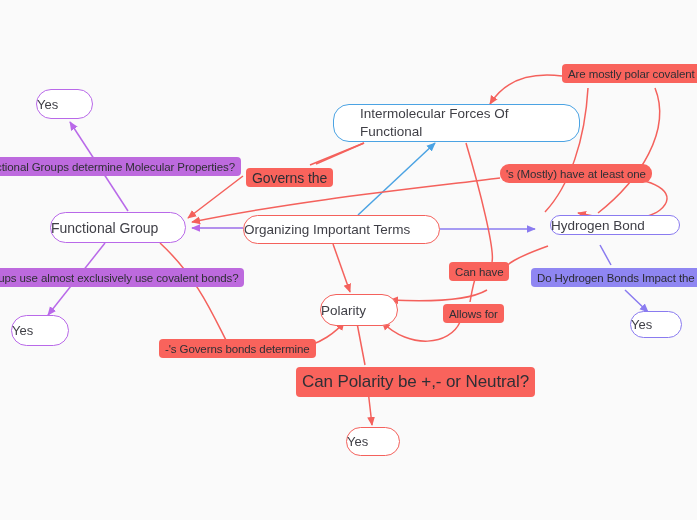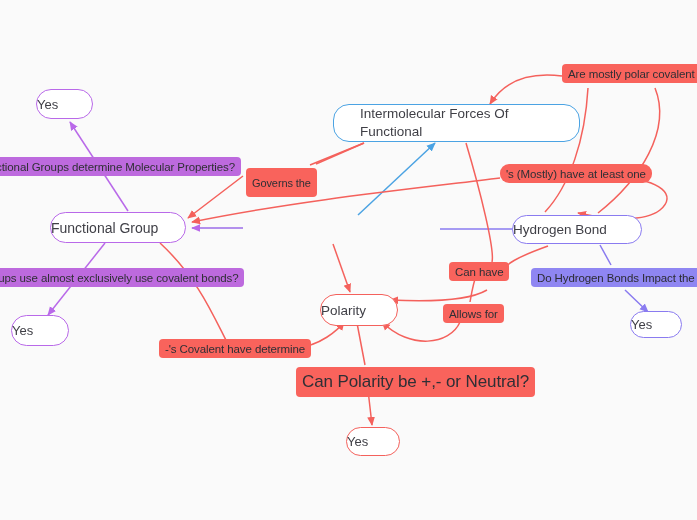--- a/index.html
+++ b/index.html
@@ -129,42 +129,45 @@
 
   <div class="node n-purple center-text" style="left:11px; top:315px; width:58px; height:31px; font-size:13px;">
     <span>Yes</span>
   </div>
 
   <div class="node n-blue left-text" style="left:333px; top:104px; width:247px; height:38px; font-size:13.5px; padding-left:26px; line-height:1.35;">
     <span>Intermolecular Forces Of
 Functional</span>
   </div>
 
-
-  <div class="node n-indigo center-text" style="left:512px; top:215px; width:130px; height:29px; font-size:13.5px;">
+  <div class="node n-red center-text" style="left:243px; top:215px; width:197px; height:29px; font-size:13.5px;">
+    <span>Organizing Important Terms</span>
+  </div>
+
+  <div class="node n-indigo center-text" style="left:550px; top:215px; width:130px; height:20px; font-size:13.5px;">
     <span>Hydrogen Bond</span>
   </div>
 
   <div class="node n-red center-text" style="left:320px; top:294px; width:78px; height:32px; font-size:13.5px;">
     <span>Polarity</span>
   </div>
 
   <div class="node n-indigo center-text" style="left:630px; top:311px; width:52px; height:27px; font-size:13px;">
     <span>Yes</span>
   </div>
 
   <div class="node n-red center-text" style="left:346px; top:427px; width:54px; height:29px; font-size:13px;">
     <span>Yes</span>
   </div>
 
   <div class="edge-label lab-purple" style="left:-47px; top:157px; height:19px; padding:0 6px; font-size:11.5px;">
     <span>Do Functional Groups determine Molecular Properties?</span>
   </div>
 
-  <div class="edge-label lab-red" style="left:246px; top:168px; height:29px; padding:0 6px; font-size:11px;">
+  <div class="edge-label lab-red" style="left:246px; top:168px; height:19px; padding:0 6px; font-size:14px;">
     <span>Governs the</span>
   </div>
 
   <div class="edge-label lab-red" style="left:562px; top:64px; height:19px; padding:0 6px; font-size:11.5px;">
     <span>Are mostly polar covalent unde</span>
   </div>
 
   <div class="edge-label lab-red" style="left:500px; top:164px; height:19px; padding:0 6px; font-size:11.5px;border-radius:9px;">
     <span>'s (Mostly) have at least one</span>
   </div>
@@ -179,20 +182,20 @@
 
   <div class="edge-label lab-indigo" style="left:531px; top:268px; height:19px; padding:0 6px; font-size:11.5px;">
     <span>Do Hydrogen Bonds Impact the pH sc</span>
   </div>
 
   <div class="edge-label lab-red" style="left:443px; top:304px; height:19px; padding:0 6px; font-size:11.5px;">
     <span>Allows for</span>
   </div>
 
   <div class="edge-label lab-red" style="left:159px; top:339px; height:19px; padding:0 6px; font-size:11.5px;">
-    <span>-'s Covalent have determine</span>
+    <span>-'s Governs bonds determine</span>
   </div>
 
   <div class="edge-label lab-red" style="left:296px; top:367px; height:30px; padding:0 6px; font-size:17px;">
     <span>Can Polarity be +,- or Neutral?</span>
   </div>
 
 </div>
 
 </body></html>

